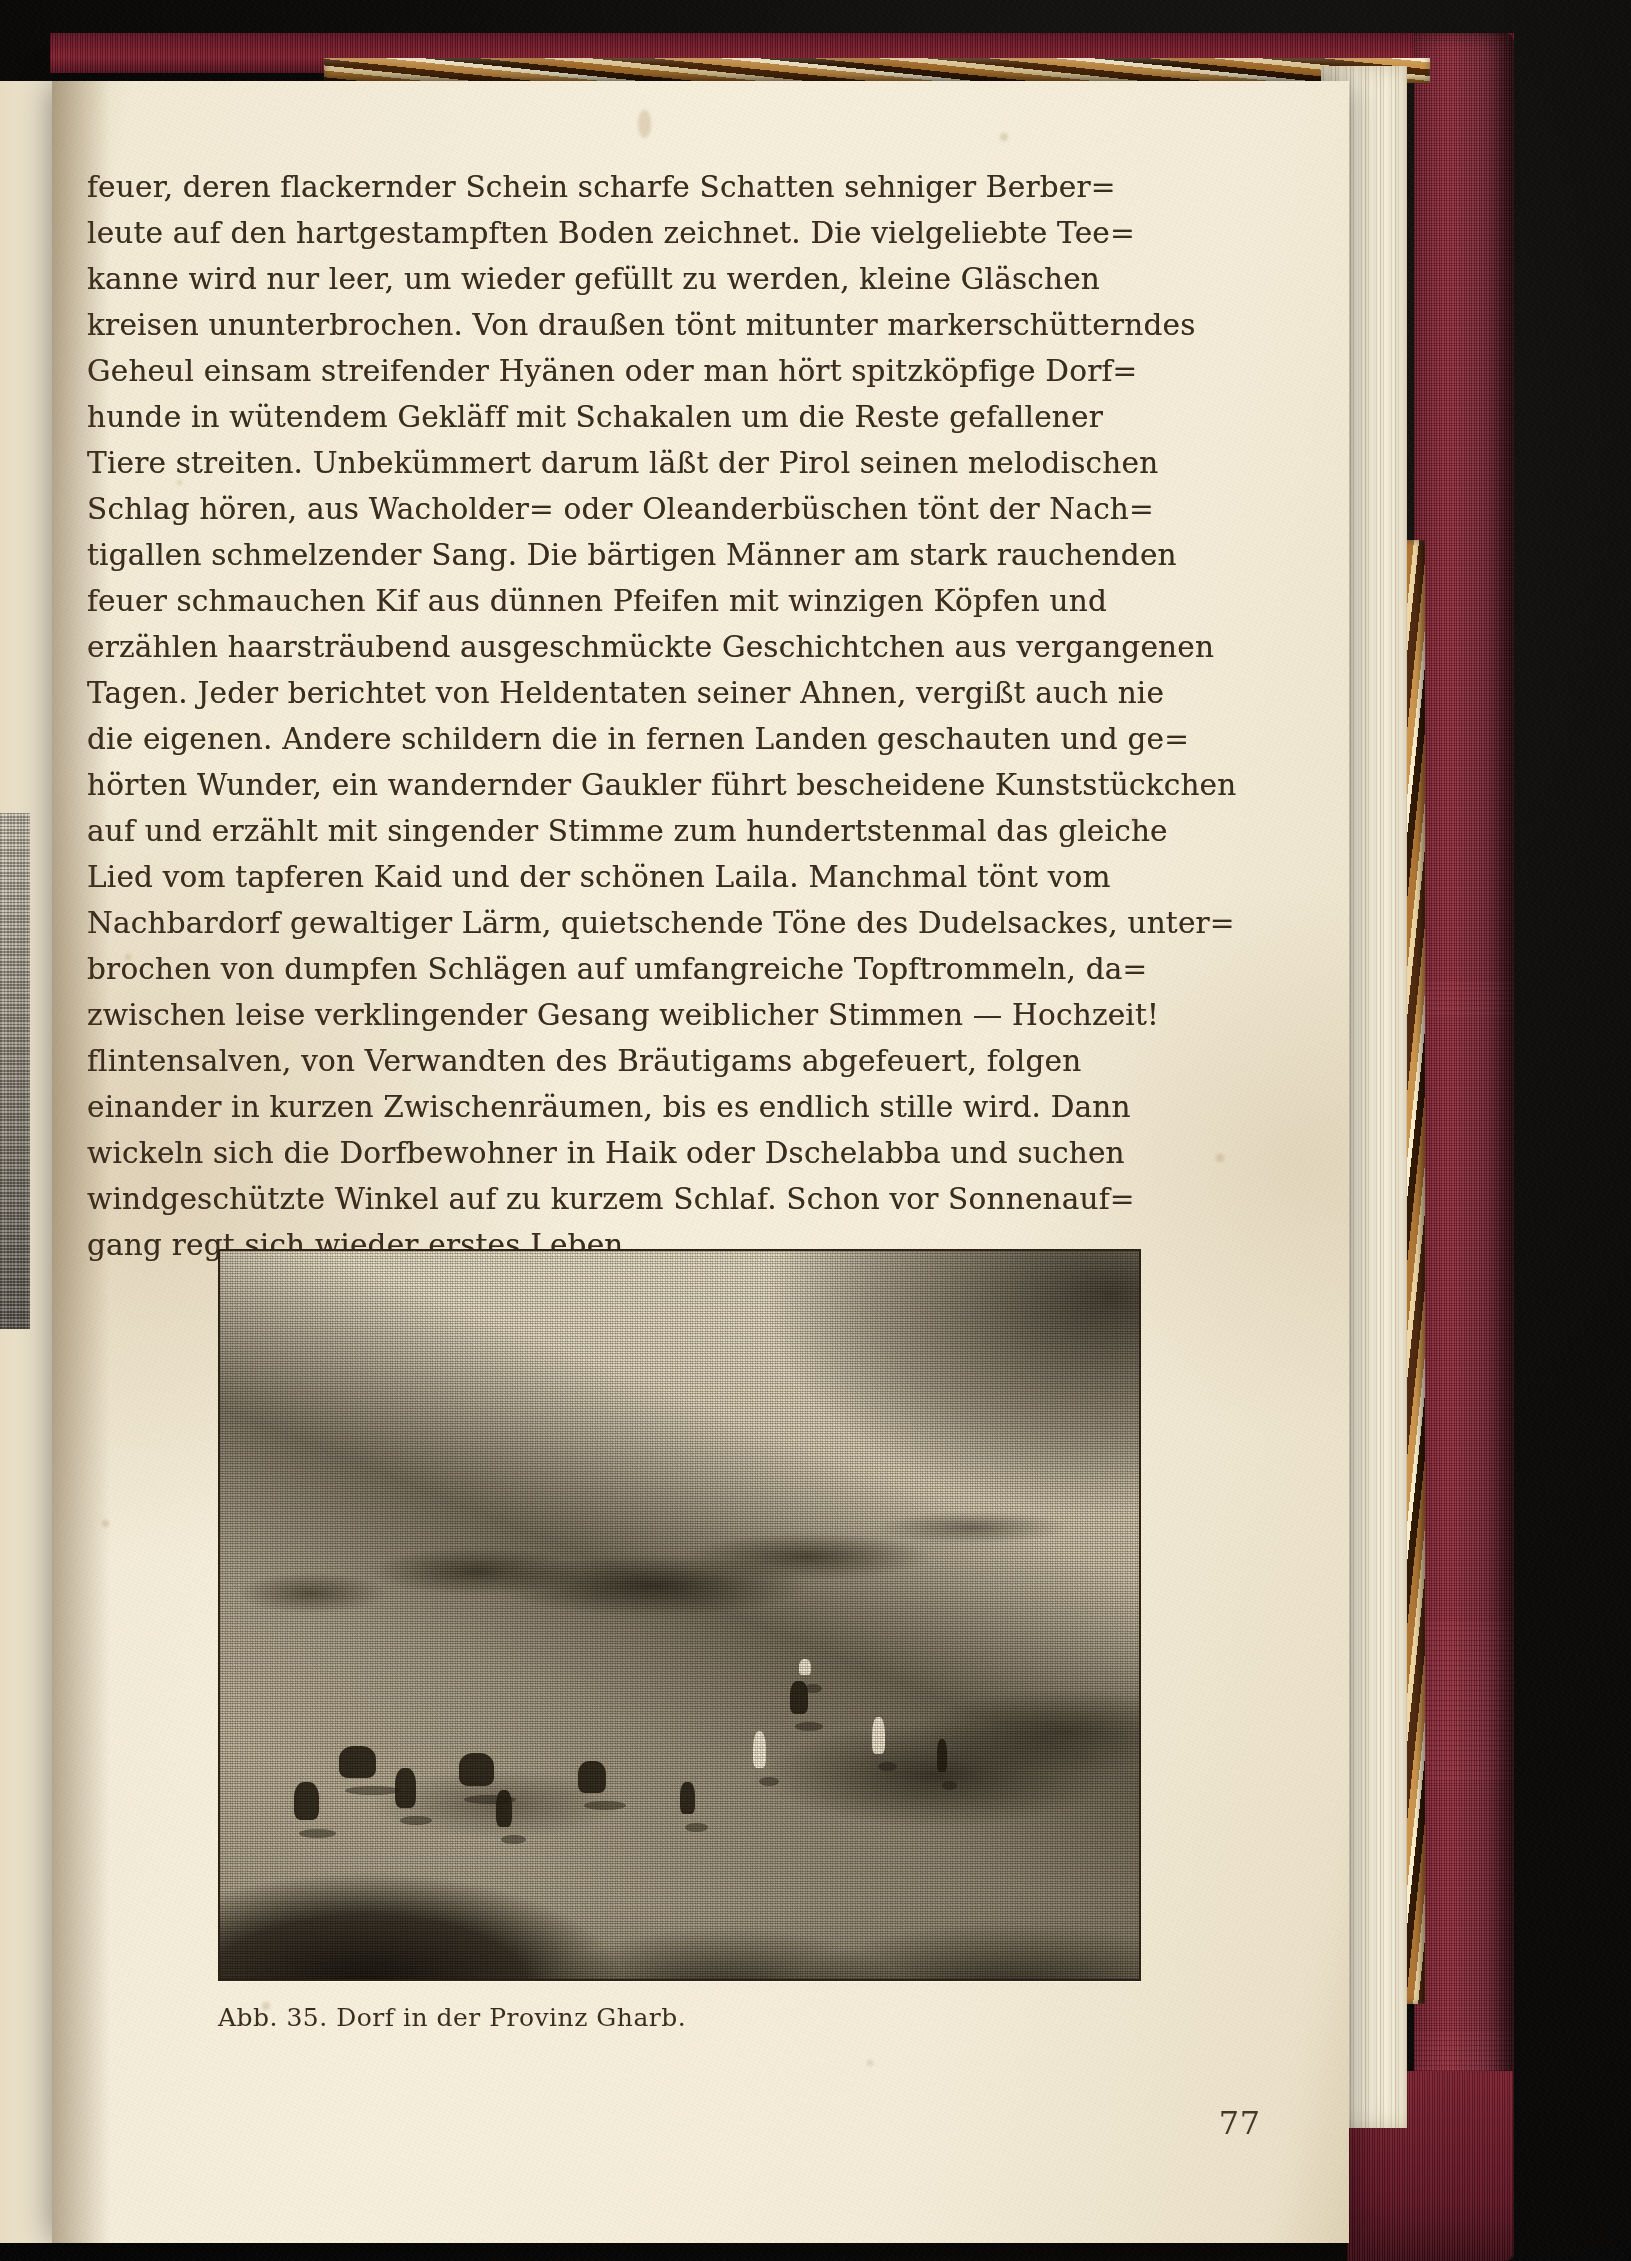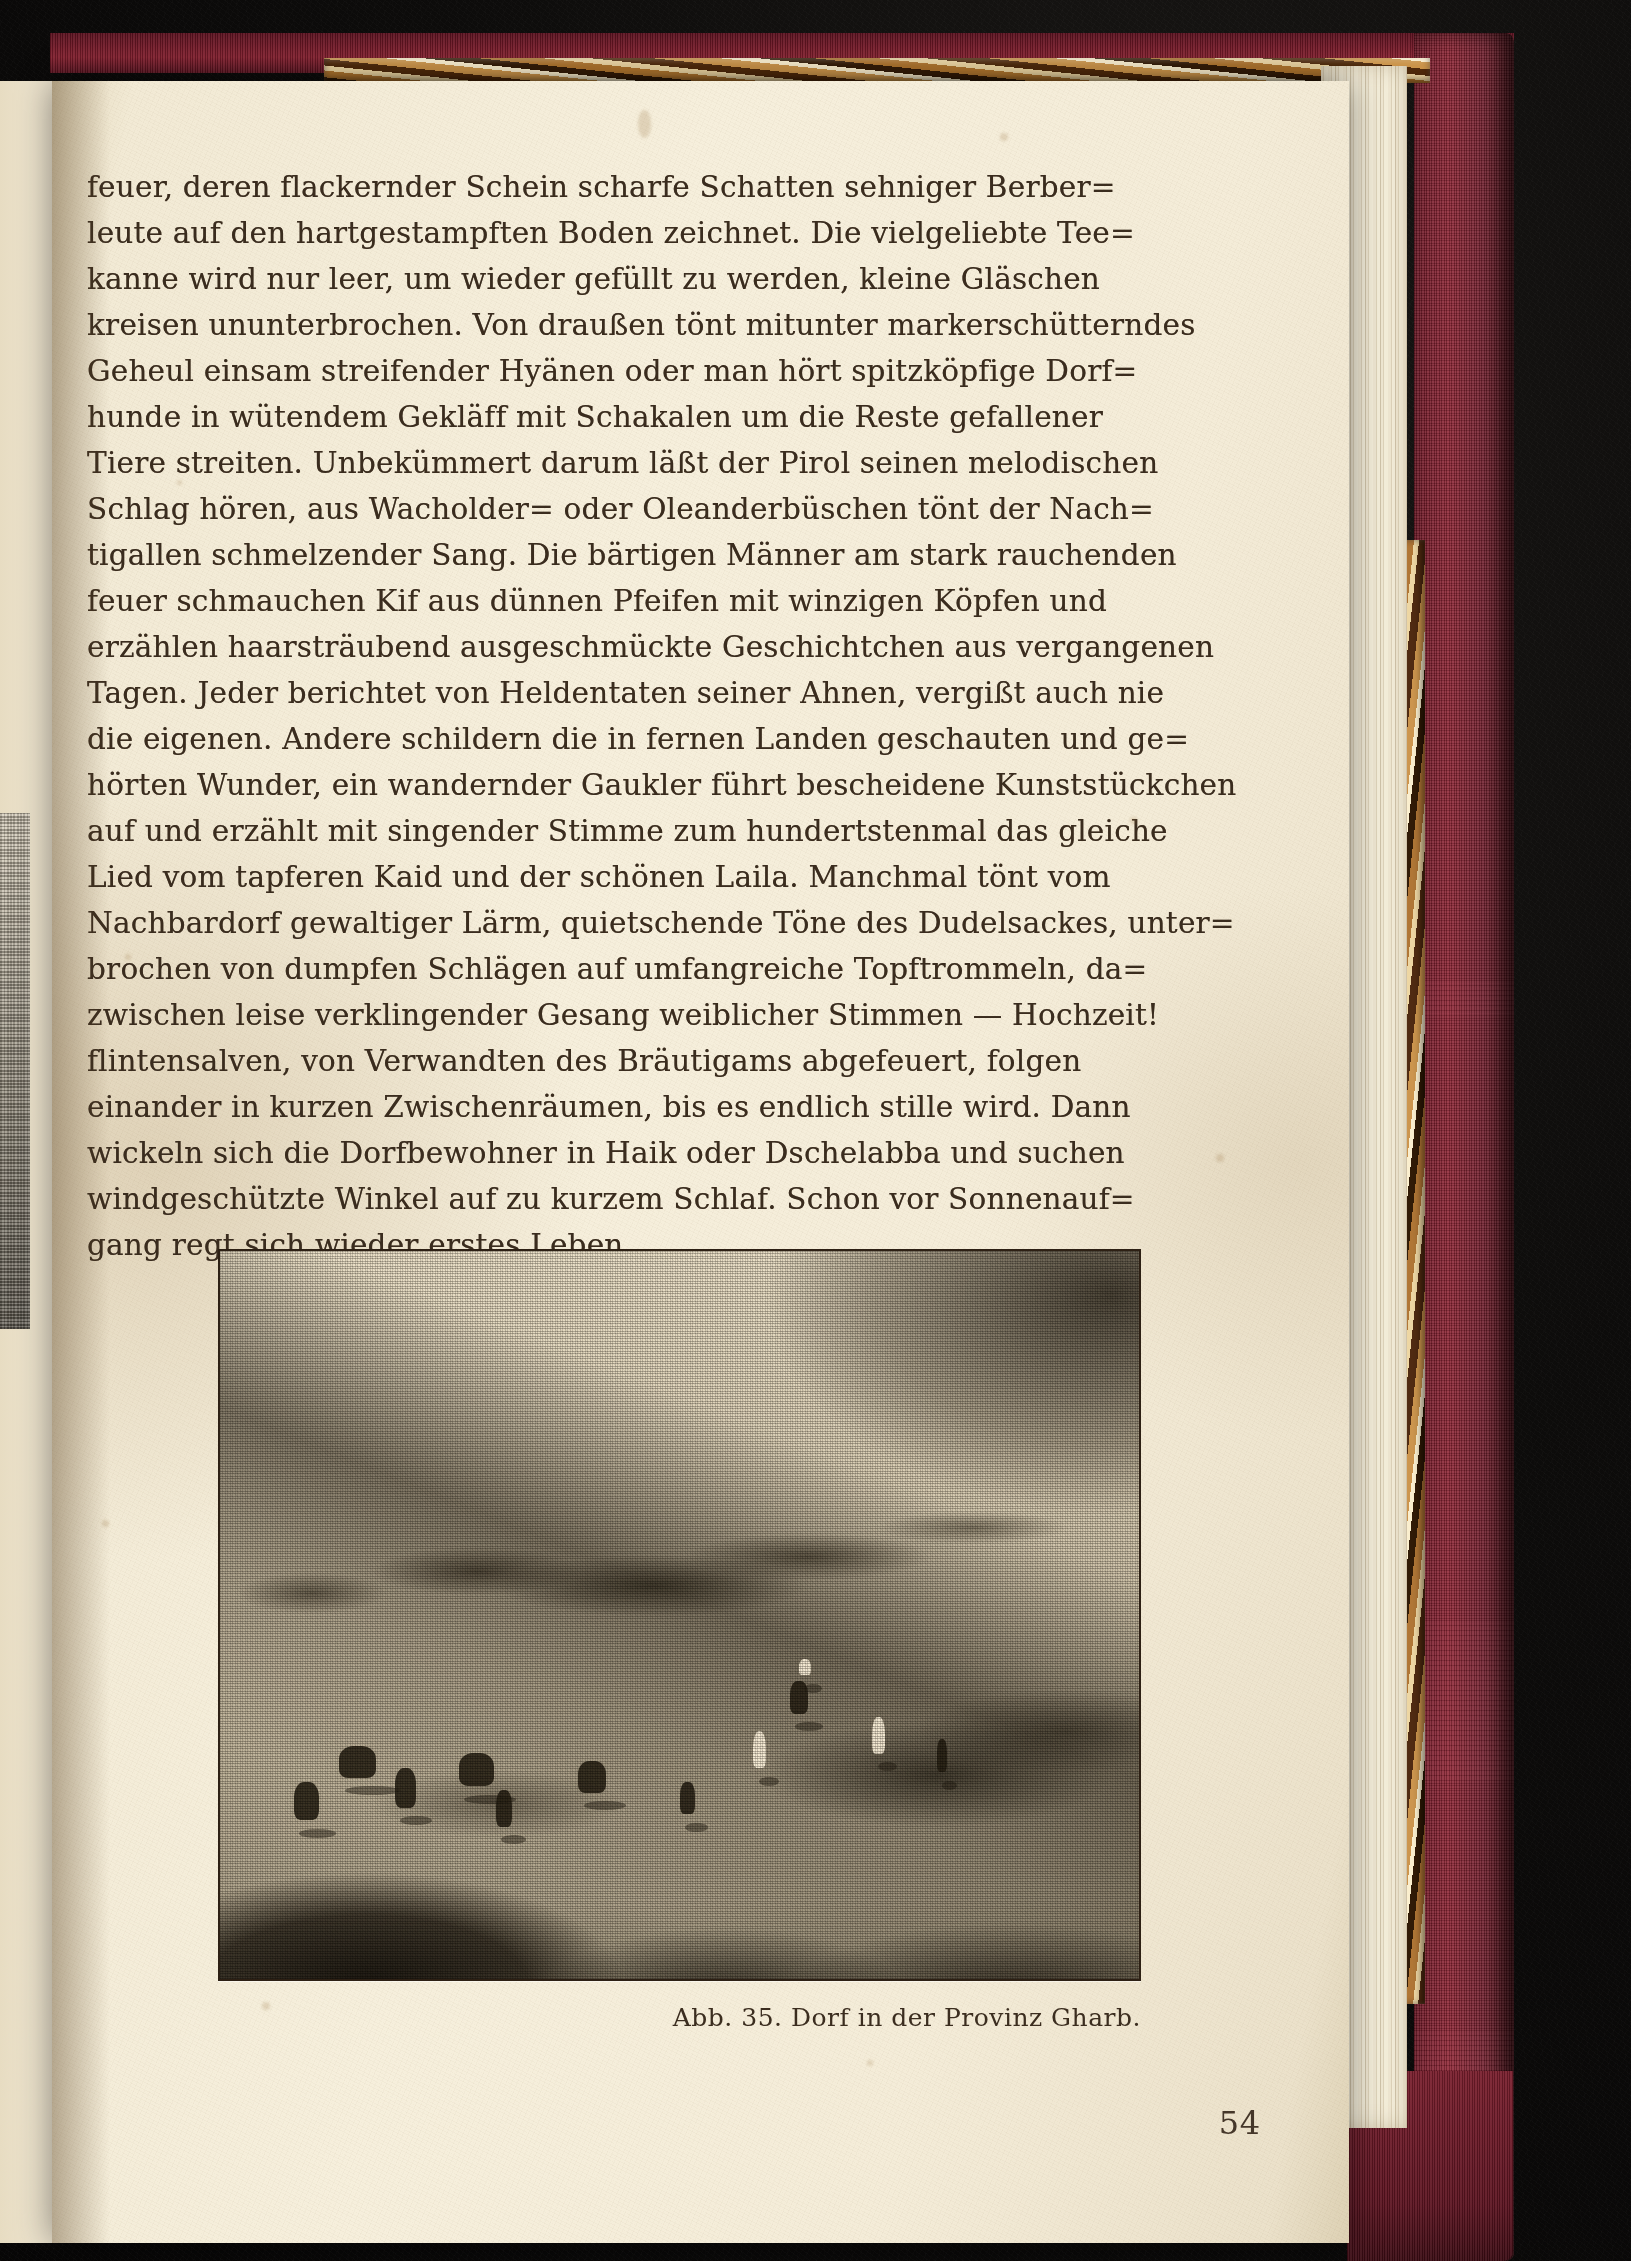--- a/index.html
+++ b/index.html
@@ -234,21 +234,21 @@
       repeating-linear-gradient(45deg, rgba(20,16,10,.10) 0 0.8px, transparent 0.8px 3.3px);
     opacity:.85;
     mix-blend-mode: multiply;
   }
   
   .fig-shape { position:absolute; background:#2b2418; border-radius:40% 40% 25% 25%; }
   .fig-light { position:absolute; background:#efe9d8; border-radius:45% 45% 25% 25%; }
 
   #figure-caption {
     width: 923px;
-    text-align: right;
+    text-align: left;
     margin-top: 21.6px;
     font-family: "DejaVu Serif", "Liberation Serif", serif;
     font-size: 25px;
     color: #3b2d1f;
     letter-spacing: 0.5px;
     white-space: nowrap;
   }
 
   #page-number {
     position: absolute;
@@ -356,21 +356,21 @@
             <div class="fig-shape" style="left: 63.6%; top: 59.4727%; width: 17.5px; height: 9.1px; border-radius: 50%; opacity: 0.45;"></div>
             <div class="fig-light" style="left: 71%; top: 64%; width: 12.5px; height: 37px; opacity: 0.9;"></div>
             <div class="fig-shape" style="left: 71.6%; top: 70.2%; width: 18.7px; height: 9.1px; border-radius: 50%; opacity: 0.45;"></div>
             <div class="fig-shape" style="left: 78%; top: 67%; width: 10px; height: 33px; opacity: 0.88;"></div>
             <div class="fig-shape" style="left: 78.6%; top: 72.7455%; width: 15px; height: 9.1px; border-radius: 50%; opacity: 0.45;"></div>
           </div>
       </div>
       <div id="figure-caption">Abb. 35.  Dorf in der Provinz Gharb.</div>
     </div>
 
-    <div id="page-number">54</div>
+    <div id="page-number">77</div>
 
   <div class="foxing" style="left: 586px; top: 29px; width: 13.3px; height: 28px;"></div>
       <div class="foxing" style="left: 948px; top: 52px; width: 7.5px; height: 7.5px;"></div>
       <div class="foxing" style="left: 73px; top: 873px; width: 5.8px; height: 5.8px;"></div>
       <div class="foxing" style="left: 1078px; top: 736px; width: 6.7px; height: 6.7px;"></div>
       <div class="foxing" style="left: 210px; top: 1921px; width: 8.3px; height: 8.3px;"></div>
       <div class="foxing" style="left: 815px; top: 1979px; width: 5.8px; height: 5.8px;"></div>
       <div class="foxing" style="left: 125px; top: 399px; width: 5px; height: 5px;"></div>
       <div class="foxing" style="left: 1164px; top: 1073px; width: 7.5px; height: 7.5px;"></div>
       <div class="foxing" style="left: 50px; top: 1439px; width: 6.7px; height: 6.7px;"></div>

